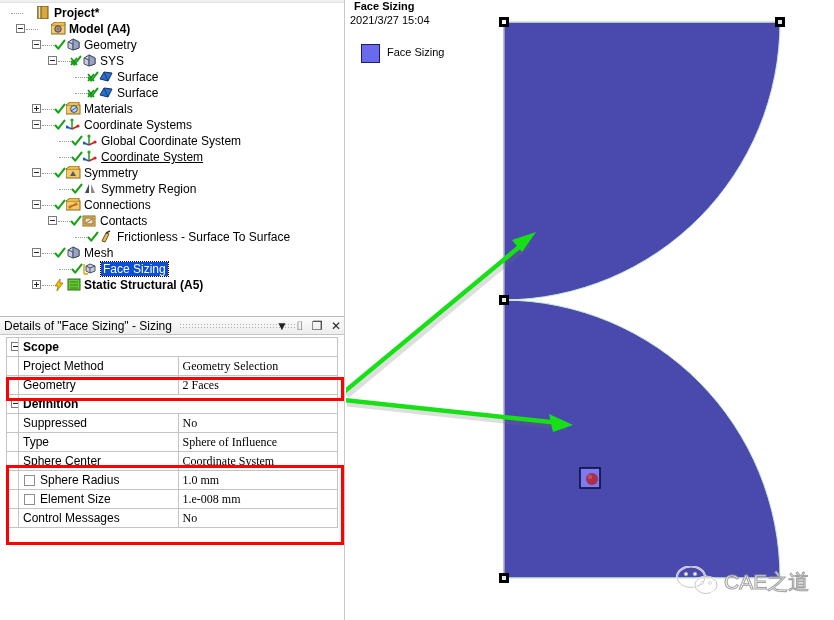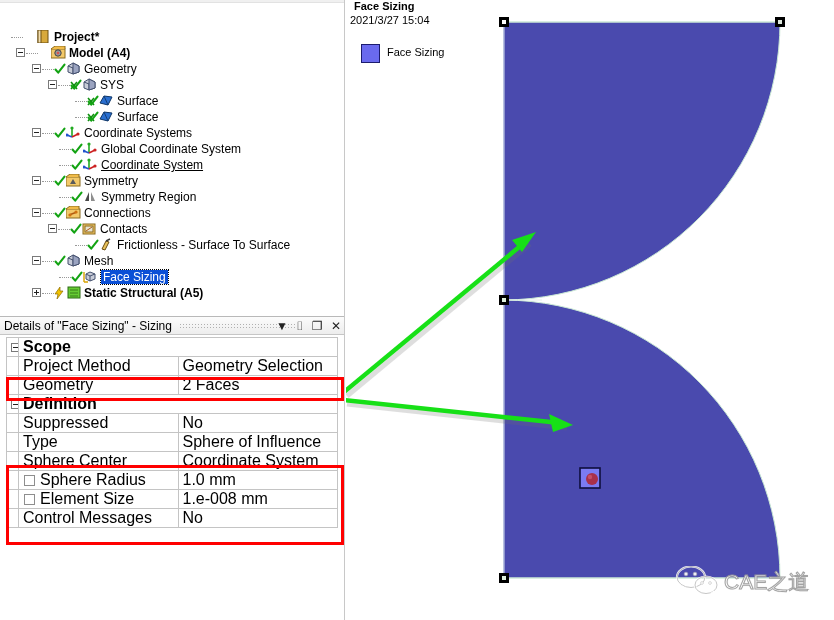--- a/index.html
+++ b/index.html
@@ -103,21 +103,21 @@
   table.details {
     border-collapse: collapse;
     width: 332px;
     margin-left: 6px;
     margin-top: 2px;
     table-layout: fixed;
   }
   table.details td {
     border: 1px solid #c4c4c4;
     height: 19px;
-    font-size: 16px;
+    font-size: 12px;
     padding: 0 0 0 4px;
     vertical-align: middle;
     white-space: nowrap;
     overflow: hidden;
     background: #ffffff;
   }
   td.group {
     background: #ffffff;
     font-weight: bold;
     border-left: none;
@@ -125,21 +125,21 @@
     padding-left: 2px;
   }
   td.grp-toggle {
     width: 12px; border: none; background: #fff; text-align:center; padding:0;
   }
   .minus-box {
     display:inline-block; width:9px; height:9px; border:1px solid #7a7a7a; background:#fff; position:relative;
   }
   .minus-box:before { content:""; position:absolute; left:1px; top:3px; width:5px; height:1px; background:#222; }
   td.key { width: 112px; background:#ffffff; }
-  td.val { background:#ffffff; }
+  td.val { background:#ffffff;font-family:Liberation Serif, serif; }
   td.dim { background:#e6e6e6; color:#000000; }
   .cellchk {
     display:inline-block; width:11px; height:11px; border:1px solid #8e8e8e; background:#fff;
     vertical-align:middle; margin-right:5px; margin-left:1px;
   }
 
   
   .redbox {
     position:absolute; border: 3px solid #ff0000; pointer-events:none;
   }
@@ -182,21 +182,21 @@
 </style>
 </head>
 <body>
 
 <div id="root">
 
   <div id="left-panel">
 
     <div id="tree-panel">
       <div id="tree-topstrip"></div>
-      <div id="tree-rows" style="position:absolute;left:0;top:4px;width:344px;margin-top:24px;">
+      <div id="tree-rows" style="position:absolute;left:0;top:4px;width:344px;">
           <div class="tree-row"><span class="spacer" style="width:0px"></span><span class="spacer" style="width:11px"></span><span class="dots"></span><span class="spacer" style="width:13px"></span><span class="ic"><svg width="15" height="13" viewBox="0 0 15 13">
                 <rect x="2" y="0" width="10" height="13" fill="#d8a93c" stroke="#6b4e12"></rect>
                 <rect x="2" y="0" width="3" height="13" fill="#f2deb0" stroke="#6b4e12"></rect>
               </svg></span><span class="lbl bold">Project*</span></div>
           <div class="tree-row"><span class="spacer" style="width:16px"></span><span class="expander"></span><span class="dots"></span><span class="spacer" style="width:13px"></span><span class="ic"><svg width="15" height="13" viewBox="0 0 15 13">
                 <rect x="0" y="3" width="14" height="9" fill="#f3c96a" stroke="#8a6a1e"></rect>
                 <path d="M0,3 L4,0 L14,0 L14,3" fill="#f0bb49" stroke="#8a6a1e"></path>
                 <circle cx="7" cy="7" r="3.2" fill="#9a9a9a" stroke="#444"></circle>
                 <circle cx="7" cy="7" r="1.3" fill="#d9534f"></circle>
               </svg></span><span class="lbl bold">Model (A4)</span></div>
@@ -222,20 +222,28 @@
                 <path d="M1,9 L5,2 L13,3 L9,11 Z" fill="#2a6fd0" stroke="#0d3566"></path>
                 <path d="M5,2 L9,11" fill="none" stroke="#123d77"></path>
               </svg></span><span class="lbl ">Surface</span></div>
           <div class="tree-row"><span class="spacer" style="width:64px"></span><span class="spacer" style="width:11px"></span><span class="dots"></span><span class="chk"><svg width="12" height="12" viewBox="0 0 12 12">
                 <path d="M1,3 L7,10 M7,3 L1,10" stroke="#0f8f0f" stroke-width="1.6" fill="none"></path>
                 <path d="M1.5,6.5 L4.2,9.6 L10.5,1.6" stroke="#13a313" stroke-width="2.1" fill="none" stroke-linecap="round" stroke-linejoin="round"></path>
               </svg></span><span class="ic"><svg width="15" height="13" viewBox="0 0 15 13">
                 <path d="M1,9 L5,2 L13,3 L9,11 Z" fill="#2a6fd0" stroke="#0d3566"></path>
                 <path d="M5,2 L9,11" fill="none" stroke="#123d77"></path>
               </svg></span><span class="lbl ">Surface</span></div>
+          <div class="tree-row"><span class="spacer" style="width:32px"></span><span class="expander plus"></span><span class="dots"></span><span class="chk"><svg width="12" height="12" viewBox="0 0 12 12">
+                <path d="M1.5,6.5 L4.2,9.6 L10.5,1.6" stroke="#13a313" stroke-width="2.1" fill="none" stroke-linecap="round" stroke-linejoin="round"></path>
+              </svg></span><span class="ic"><svg width="15" height="13" viewBox="0 0 15 13">
+                <rect x="0" y="3" width="14" height="9" fill="#f3c96a" stroke="#8a6a1e"></rect>
+                <path d="M0,3 L4,0 L13,0 L13,3" fill="#f0bb49" stroke="#8a6a1e"></path>
+                <circle cx="8" cy="7" r="3.4" fill="#c9d7f0" stroke="#2e4f87"></circle>
+                <path d="M5,9 L11,5" stroke="#2e4f87" fill="none"></path>
+              </svg></span><span class="lbl ">Materials</span></div>
           <div class="tree-row"><span class="spacer" style="width:32px"></span><span class="expander"></span><span class="dots"></span><span class="chk"><svg width="12" height="12" viewBox="0 0 12 12">
                 <path d="M1.5,6.5 L4.2,9.6 L10.5,1.6" stroke="#13a313" stroke-width="2.1" fill="none" stroke-linecap="round" stroke-linejoin="round"></path>
               </svg></span><span class="ic"><svg width="15" height="13" viewBox="0 0 15 13">
                 <path d="M6,11 L6,2" stroke="#22aa22" stroke-width="1.6"></path>
                 <path d="M6,11 L1,9" stroke="#2255cc" stroke-width="1.6"></path>
                 <path d="M6,11 L12,8" stroke="#cc2222" stroke-width="1.6"></path>
                 <circle cx="6" cy="2" r="1.6" fill="#22aa22"></circle>
                 <circle cx="1" cy="9" r="1.6" fill="#2255cc"></circle>
                 <circle cx="12" cy="8" r="1.6" fill="#cc2222"></circle>
               </svg></span><span class="lbl ">Coordinate Systems</span></div>

